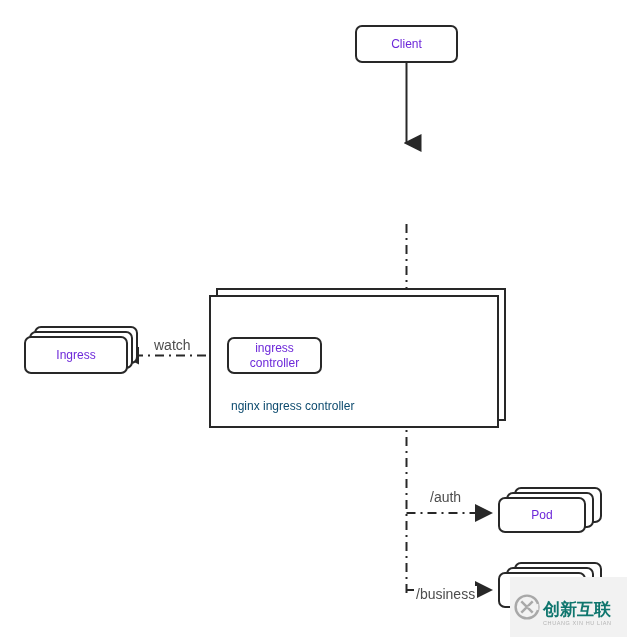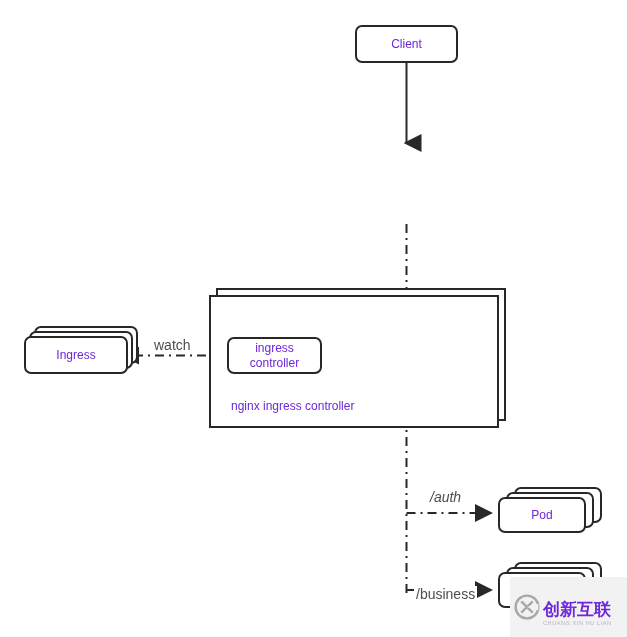--- a/index.html
+++ b/index.html
@@ -70,21 +70,21 @@
     top: 295px;
     width: 290px;
     height: 133px;
     display: block;
     z-index: 4;
   }
   #container-label {
     position: absolute;
     left: 231px;
     top: 399px;
-    color: #6d28d9;
+    color: #0c4a6e;
     font-size: 12px;
     white-space: nowrap;
     z-index: 6;
   }
 
   
   #ingress-controller { left: 227px; top: 337px; width: 95px; height: 37px; }
   #nginx              { left: 357px; top: 337px; width: 100px; height: 37px; }
 
   
@@ -100,21 +100,21 @@
   .edge-label {
     position: absolute;
     color: #4d4d4d;
     font-size: 14px;
     white-space: nowrap;
     background: #ffffff;
     padding: 0 2px;
     z-index: 7;
   }
   #label-watch     { left: 152px; top: 337px; }
-  #label-auth      { left: 428px; top: 489px; font-style: italic; }
+  #label-auth      { left: 428px; top: 489px; }
   #label-business  { left: 414px; top: 566px; margin-top: 20px; }
 
   
   #watermark {
     position: absolute;
     left: 510px;
     top: 577px;
     width: 117px;
     height: 60px;
     background: #f2f2f2;
@@ -131,21 +131,21 @@
   }
   #watermark-text {
     margin-left: 3px;
     display: flex;
     flex-direction: column;
     justify-content: center;
   }
   #watermark-cn {
     font-size: 17px;
     font-weight: bold;
-    color: #6d28d9;
+    color: #0f766e;
     letter-spacing: 0px;
     line-height: 19px;
     margin-top: 12px;
   }
   #watermark-en {
     font-size: 5.5px;
     color: #b4b4b4;
     letter-spacing: 0.6px;
     line-height: 8px;
   }

